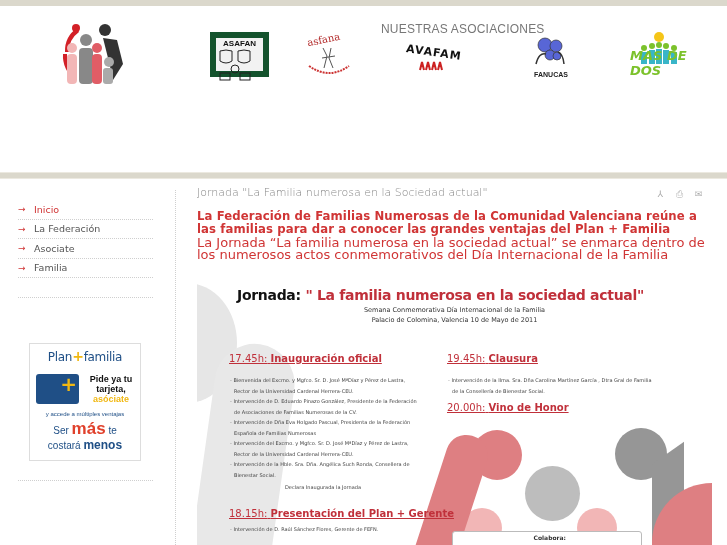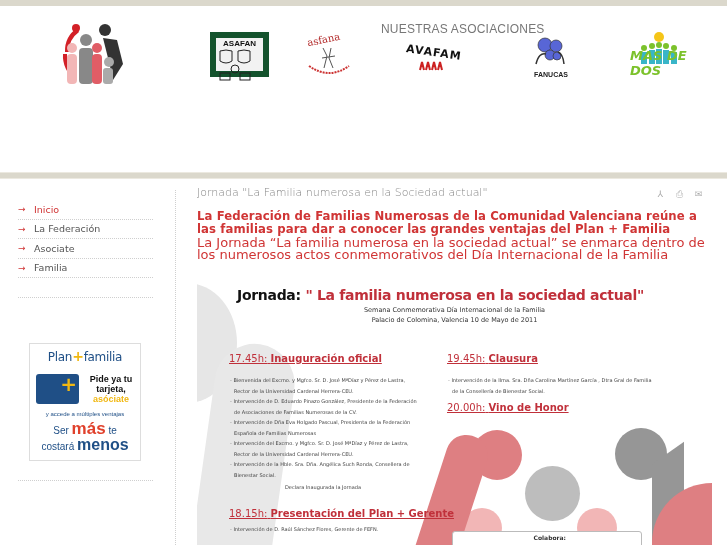--- a/index.html
+++ b/index.html
@@ -39,21 +39,21 @@
   .plan { position: absolute; left: 29px; top: 343px; width: 112px; height: 118px; border: 1px solid #ddd; background: #fff; text-align: center; }
   .plan .ttl { font-family: "DejaVu Sans", sans-serif; font-size: 12px; color: #1f4f86; margin-top: 4px; letter-spacing: -0.3px; }
   .plan .plus { color: #f1b812; font-weight: bold; font-size: 14px; }
   .plan .card { position: absolute; left: 6px; top: 30px; width: 43px; height: 30px; background: #1f4f86; border-radius: 3px; }
   .plan .card .x { position: absolute; right: 2px; top: -2px; color: #f1b812; font-weight: bold; font-size: 20px; }
   .plan .pide { position: absolute; left: 52px; top: 30px; width: 58px; font-family: "Liberation Sans", sans-serif; font-size: 9px; font-weight: bold; color: #111; line-height: 10px; }
   .plan .pide .y { color: #f1b812; }
   .plan .acc { position: absolute; left: 0; top: 67px; width: 100%; font-size: 6px; color: #1f4f86; font-family: "Liberation Sans", sans-serif; }
   .plan .ser { position: absolute; left: 0; top: 78px; width: 100%; font-family: "Liberation Sans", sans-serif; font-size: 10px; color: #1f4f86; line-height: 14px; }
   .plan .ser .mas { color: #e0402b; font-weight: bold; font-size: 17px; }
-  .plan .ser .men { color: #1f4f86; font-weight: bold; font-size: 16px; }
+  .plan .ser .men { color: #1f4f86; font-weight: bold; font-size: 12px; }
 
   
   .content { position: absolute; left: 197px; top: 186px; width: 515px; }
   .page-title { font-family: "DejaVu Sans", sans-serif; font-weight: 200; font-size: 11px; color: #888; height: 18px; }
   .tools { position: absolute; right: 8px; top: 3px; display: flex; gap: 8px; }
   .tool { width: 11px; height: 10px; color: #aaa; font-size: 9px; line-height: 10px; text-align: center; cursor: pointer; }
   .headline { font-size: 11.7px; font-weight: bold; color: #d03535; line-height: 13px; margin-top: 6px; letter-spacing: 0.1px; }
   .lead { font-size: 13px; color: #d03535; line-height: 12px; margin-top: 1px; }
 
   

